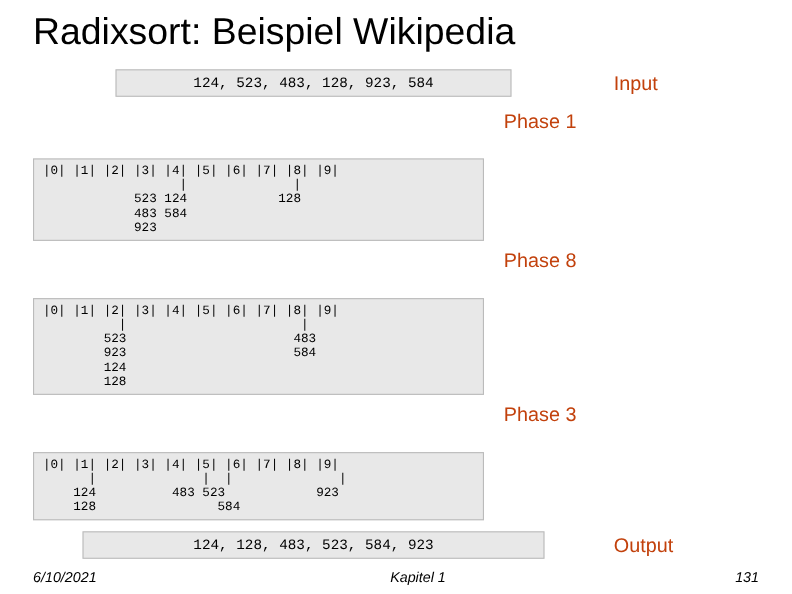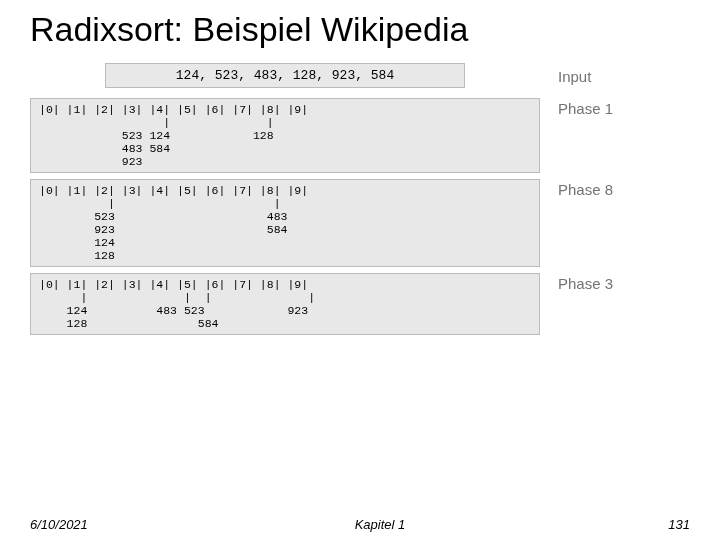--- a/index.html
+++ b/index.html
@@ -36,25 +36,26 @@
     }
     .diagram-block {
       background: #e8e8e8;
       border: 1px solid #bbb;
       padding: 4px 8px;
       font-family: 'Courier New', Courier, monospace;
       font-size: 11.5px;
       color: #000;
       white-space: pre;
       flex: 0 0 auto;
-      width: 510px;
+      width: 410px;
+      margin-top: 46px;
     }
     .label {
-      font-size: 15px;
-      color: #737373;
+      font-size: 18px;
+      color: #c2410c;
       padding-left: 18px;
       padding-top: 2px;
       white-space: nowrap;
     }
     .input-row {
       display: flex;
       flex-direction: row;
       align-items: center;
       margin-bottom: 10px;
     }
@@ -148,20 +149,26 @@
     </div>
 
     <div class="row">
       <div class="diagram-block">|0| |1| |2| |3| |4| |5| |6| |7| |8| |9|
       |              |  |              |
     124          483 523            923
     128                584</div>
       <div class="label">Phase 3</div>
     </div>
 
+    <div class="output-row">
+      <div style="width:510px; display:flex; justify-content:center;">
+        <div class="output-block">124, 128, 483, 523, 584, 923</div>
+      </div>
+      <div class="label">Output</div>
+    </div>
 
   </div>
 
   <div class="bottom-bar">
     <div class="bottom-left">6/10/2021</div>
     <div class="bottom-center">Kapitel 1</div>
     <div class="bottom-right">131</div>
   </div>
 </div>
 

